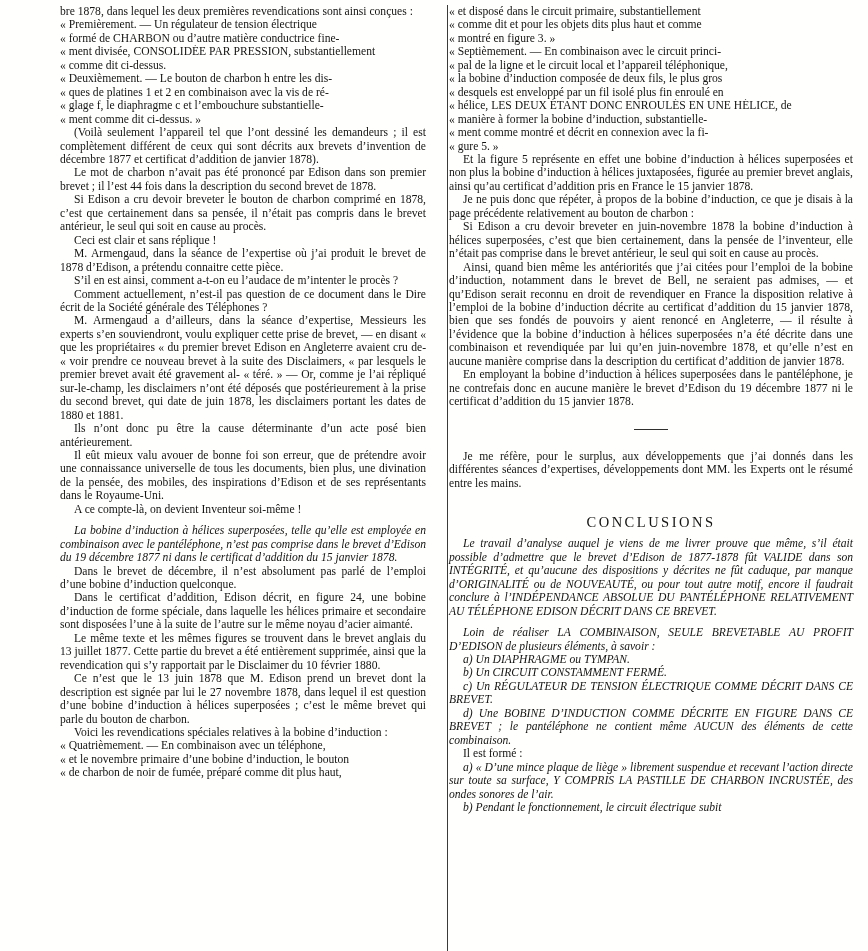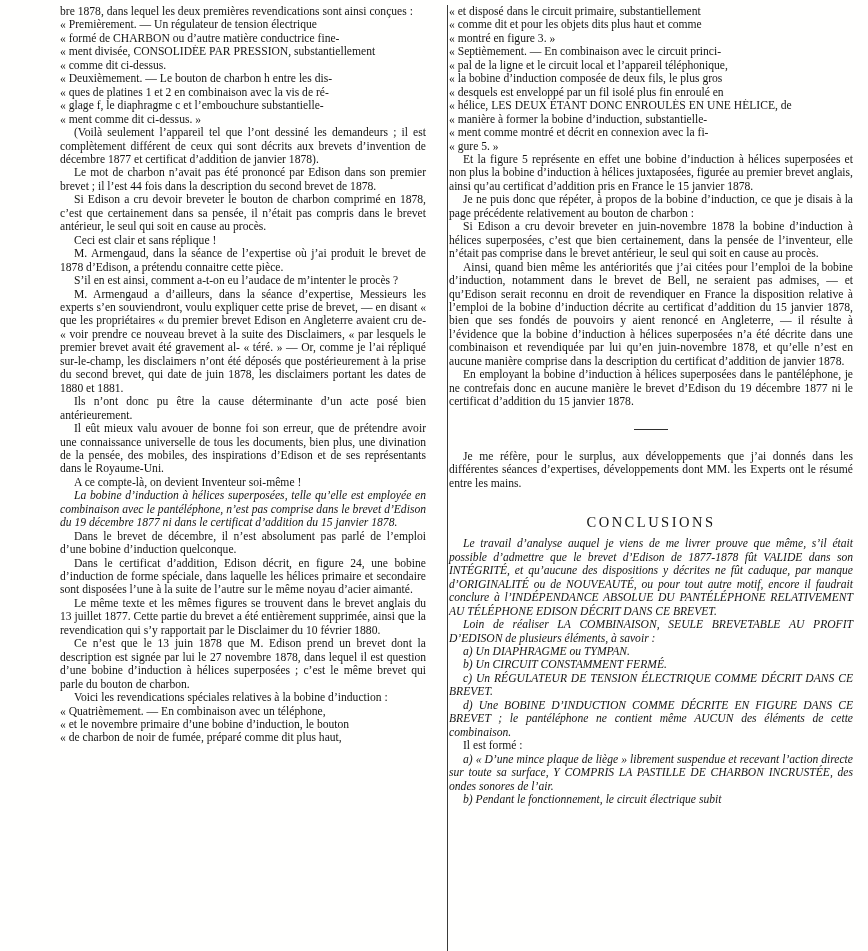--- a/index.html
+++ b/index.html
@@ -38,21 +38,21 @@
     border-left: 1.2px solid #3a3a38;
     margin: 0 1px;
     align-self: stretch;
   }
   .col-right {
     width: 404px;
   }
   p { margin: 0; }
   .para { text-indent: 14px; }
   .para-flush { text-indent: 0; }
-  .para-italic { text-indent: 14px; font-style: italic; }
+  .para-italic { text-indent: 14px; font-style: italic; margin-top: 8px; }
   .item { text-indent: 14px; }
   .item-italic { text-indent: 14px; font-style: italic; }
   .quote { }
   .qline {
     text-align: left;
     white-space: nowrap;
     overflow: hidden;
   }
   .rule {
     border: none;
@@ -84,20 +84,21 @@
         <div class="qline">« ques de platines 1 et 2 en combinaison avec la vis de ré-</div>
         <div class="qline">« glage f, le diaphragme c et l’embouchure substantielle-</div>
         <div class="qline">« ment comme dit ci-dessus. »</div>
       </div>
       <p class="para">(Voilà seulement l’appareil tel que l’ont dessiné les demandeurs ; il est complètement différent de ceux qui sont décrits aux brevets d’invention de décembre 1877 et certificat d’addition de janvier 1878).</p>
       <p class="para">Le mot de charbon n’avait pas été prononcé par Edison dans son premier brevet ; il l’est 44 fois dans la description du second brevet de 1878.</p>
       <p class="para">Si Edison a cru devoir breveter le bouton de charbon comprimé en 1878, c’est que certainement dans sa pensée, il n’était pas compris dans le brevet antérieur, le seul qui soit en cause au procès.</p>
       <p class="para">Ceci est clair et sans réplique !</p>
       <p class="para">M. Armengaud, dans la séance de l’expertise où j’ai produit le brevet de 1878 d’Edison, a prétendu connaitre cette pièce.</p>
       <p class="para">S’il en est ainsi, comment a-t-on eu l’audace de m’intenter le procès ?</p>
+      <p class="para">Comment actuellement, n’est-il pas question de ce document dans le Dire écrit de la Société générale des Téléphones ?</p>
       <p class="para">M. Armengaud a d’ailleurs, dans la séance d’expertise, Messieurs les experts s’en souviendront, voulu expliquer cette prise de brevet, — en disant « que les propriétaires « du premier brevet Edison en Angleterre avaient cru de- « voir prendre ce nouveau brevet à la suite des Disclaimers, « par lesquels le premier brevet avait été gravement al- « téré. » — Or, comme je l’ai répliqué sur-le-champ, les disclaimers n’ont été déposés que postérieurement à la prise du second brevet, qui date de juin 1878, les disclaimers portant les dates de 1880 et 1881.</p>
       <p class="para">Ils n’ont donc pu être la cause déterminante d’un acte posé bien antérieurement.</p>
       <p class="para">Il eût mieux valu avouer de bonne foi son erreur, que de prétendre avoir une connaissance universelle de tous les documents, bien plus, une divination de la pensée, des mobiles, des inspirations d’Edison et de ses représentants dans le Royaume-Uni.</p>
       <p class="para">A ce compte-là, on devient Inventeur soi-même !</p>
       <p class="para-italic">La bobine d’induction à hélices superposées, telle qu’elle est employée en combinaison avec le pantéléphone, n’est pas comprise dans le brevet d’Edison du 19 décembre 1877 ni dans le certificat d’addition du 15 janvier 1878.</p>
       <p class="para">Dans le brevet de décembre, il n’est absolument pas parlé de l’emploi d’une bobine d’induction quelconque.</p>
       <p class="para">Dans le certificat d’addition, Edison décrit, en figure 24, une bobine d’induction de forme spéciale, dans laquelle les hélices primaire et secondaire sont disposées l’une à la suite de l’autre sur le même noyau d’acier aimanté.</p>
       <p class="para">Le même texte et les mêmes figures se trouvent dans le brevet anglais du 13 juillet 1877. Cette partie du brevet a été entièrement supprimée, ainsi que la revendication qui s’y rapportait par le Disclaimer du 10 février 1880.</p>
       <p class="para">Ce n’est que le 13 juin 1878 que M. Edison prend un brevet dont la description est signée par lui le 27 novembre 1878, dans lequel il est question d’une bobine d’induction à hélices superposées ; c’est le même brevet qui parle du bouton de charbon.</p>
       <p class="para">Voici les revendications spéciales relatives à la bobine d’induction :</p>

